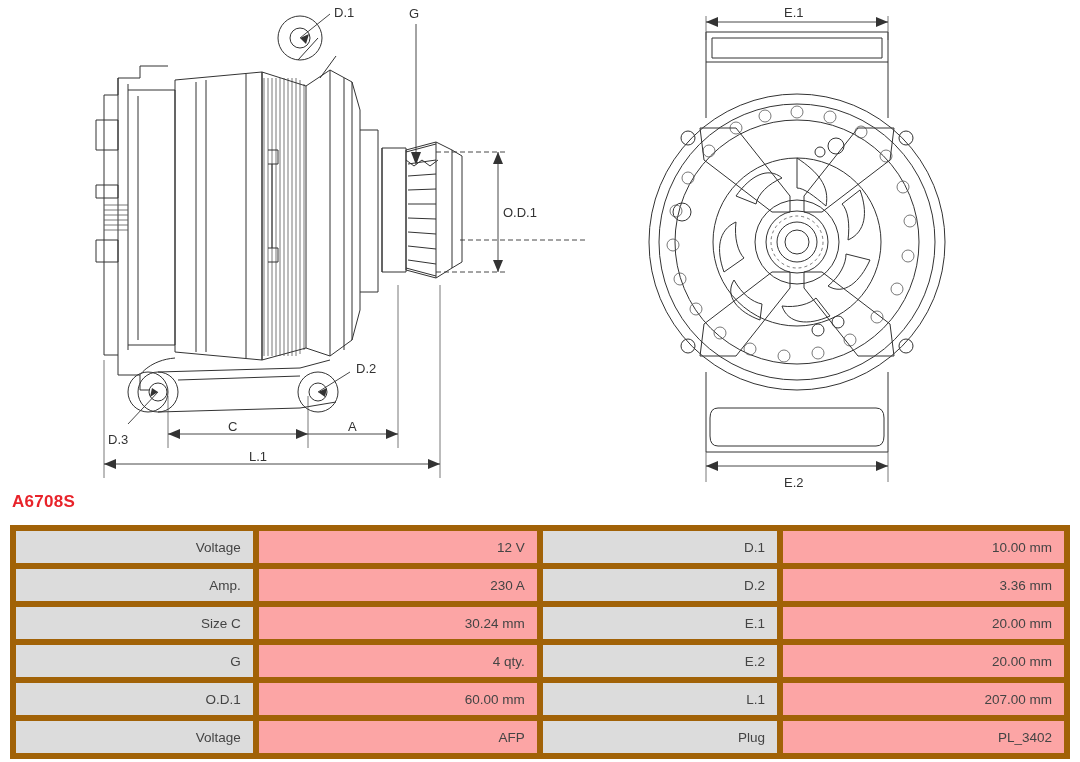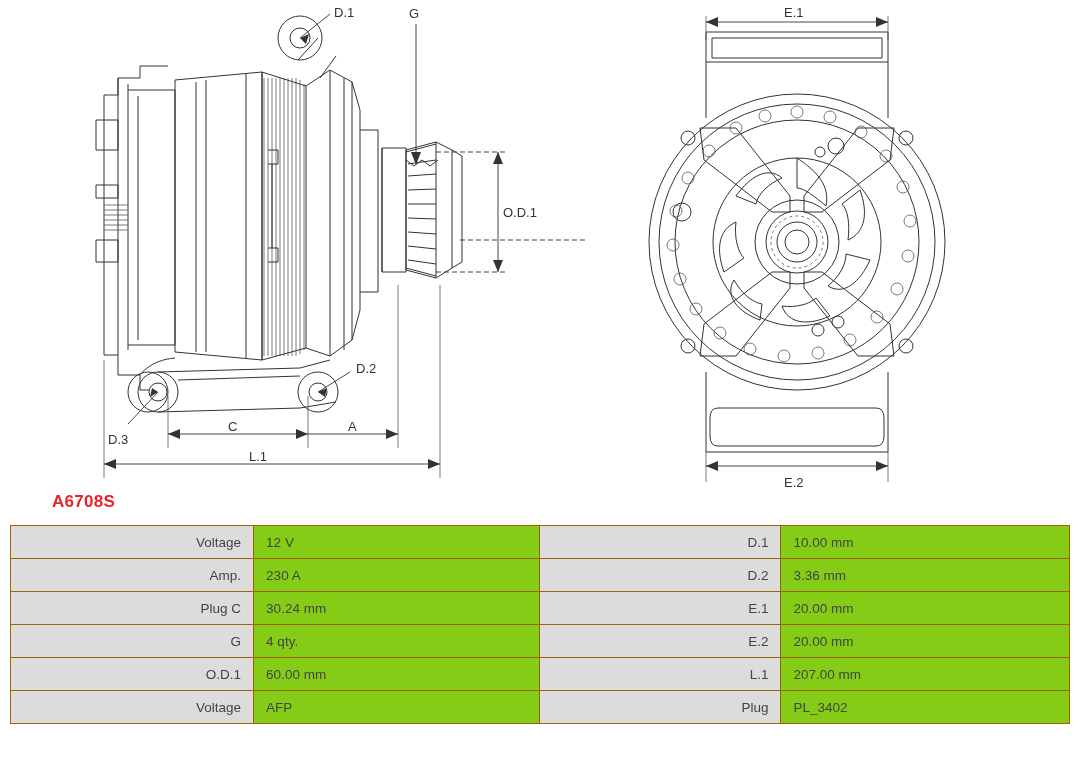--- a/index.html
+++ b/index.html
@@ -28,46 +28,45 @@
     height: 500px;
   }
   .part-code {
     position: absolute;
     left: 12px;
     top: 492px;
     font-size: 17px;
     font-weight: bold;
     color: #e8232a;
     letter-spacing: 0.3px;
-    margin-left: 40px;
   }
   #spec-table {
     position: absolute;
     left: 10px;
     top: 525px;
     width: 1060px;
     border-collapse: collapse;
     font-size: 13.5px;
   }
   #spec-table td {
-    border: 1px solid #a16207;
+    border: 6px solid #a16207;
     height: 32px;
     padding: 0 12px;
     vertical-align: middle;
   }
   td.label {
     background: #dcdcdc;
     color: #444444;
     text-align: right;
     width: 240px;
   }
   td.value {
-    background: #84cc16;
+    background: #fca5a5;
     color: #444444;
-    text-align: left;
+    text-align: right;
     width: 290px;
   }
   svg text {
     font-family: "Liberation Sans", sans-serif;
     font-size: 13px;
     fill: #333333;
   }
   svg .ln {
     stroke: #333333;
     fill: none;
@@ -336,21 +335,21 @@
         <td class="label">D.1</td>
         <td class="value">10.00 mm</td>
       </tr>
       <tr>
         <td class="label">Amp.</td>
         <td class="value">230 A</td>
         <td class="label">D.2</td>
         <td class="value">3.36 mm</td>
       </tr>
       <tr>
-        <td class="label">Plug C</td>
+        <td class="label">Size C</td>
         <td class="value">30.24 mm</td>
         <td class="label">E.1</td>
         <td class="value">20.00 mm</td>
       </tr>
       <tr>
         <td class="label">G</td>
         <td class="value">4 qty.</td>
         <td class="label">E.2</td>
         <td class="value">20.00 mm</td>
       </tr>

